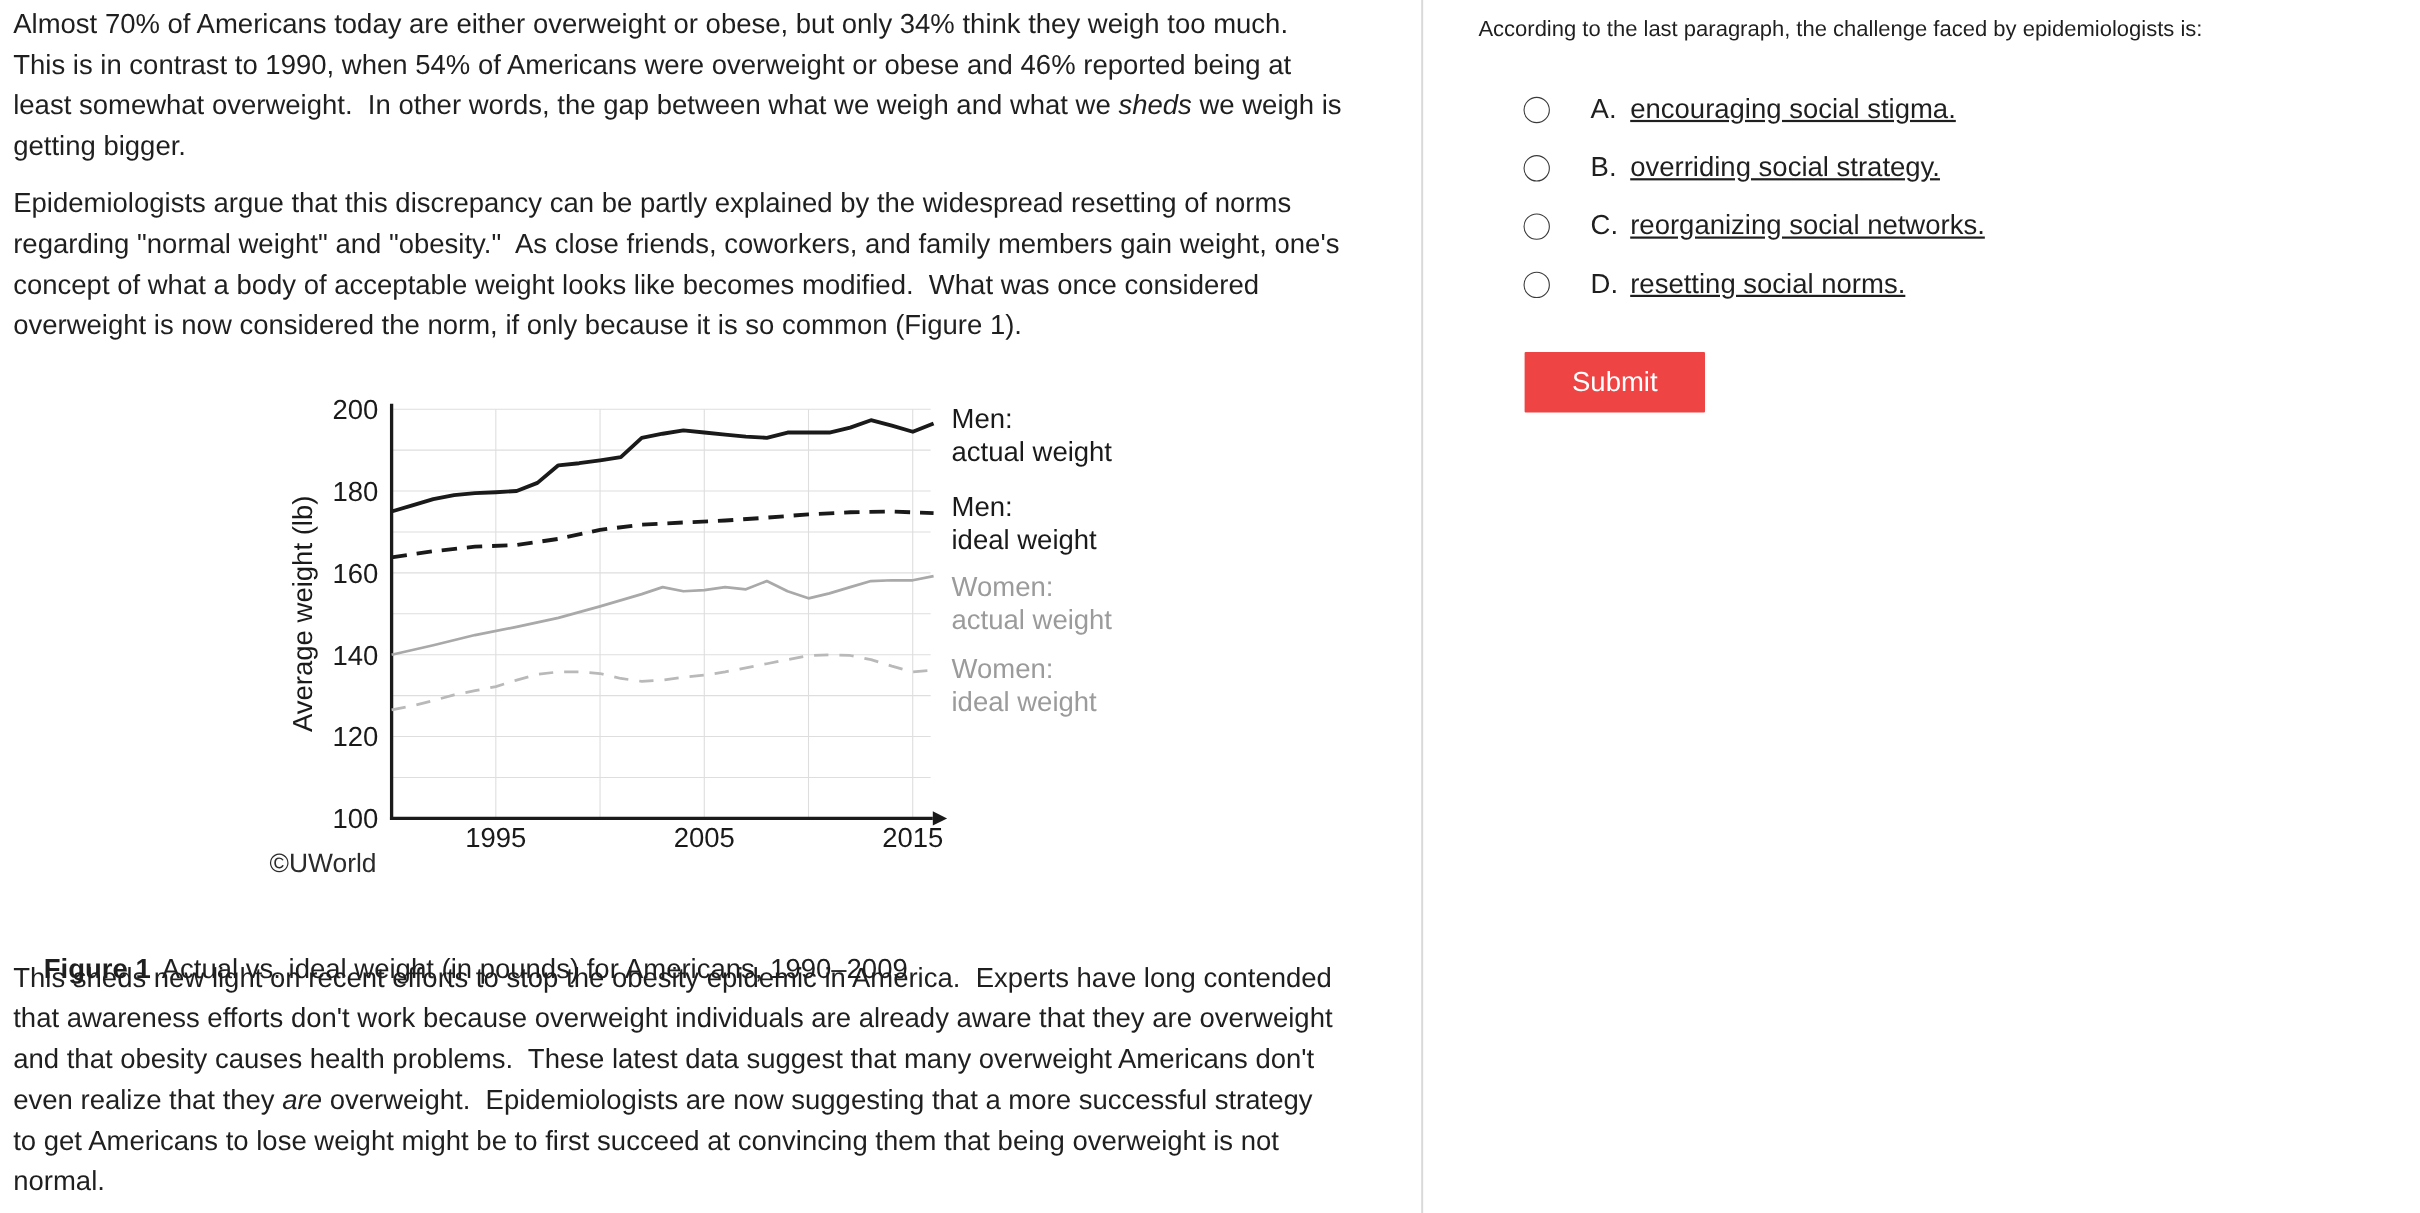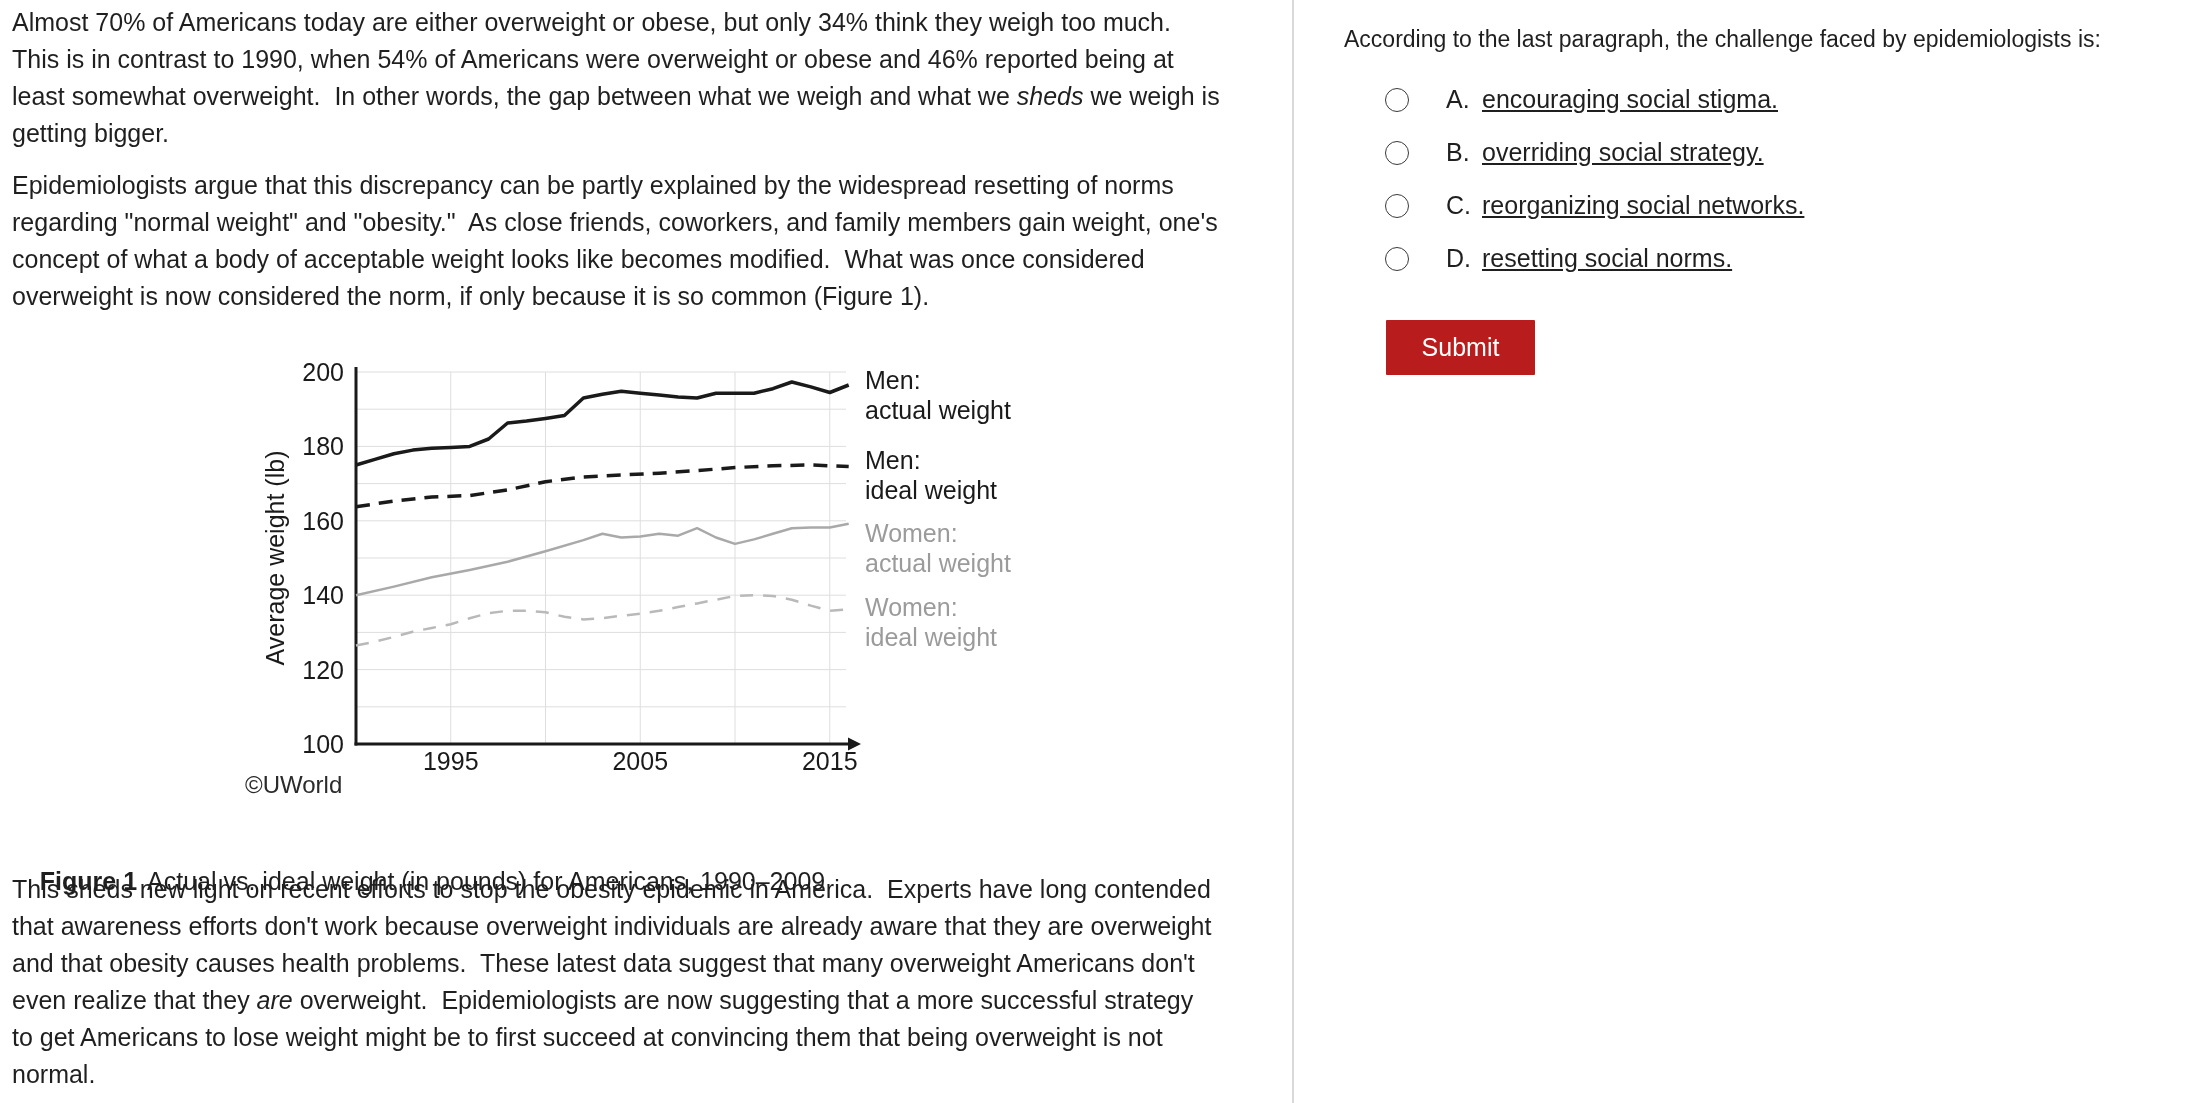--- a/index.html
+++ b/index.html
@@ -12,30 +12,30 @@
         white-space:pre-wrap;margin:0;}
   .para i{font-style:italic;}
   #p1{top:4px;}
   #p2{top:167px;}
   #caption{top:826px;}
   #p3{top:871px;}
   #caption .cap-label{font-weight:bold;}
   #caption .cap-text{margin-left:10px;}
   #chart-wrap{position:absolute;left:170px;top:350px;width:920px;height:470px;}
   svg text{font-family:"Liberation Sans",sans-serif;}
-  .prompt{position:absolute;left:50px;top:21px;width:856px;font-size:23px;line-height:37px;
+  .prompt{position:absolute;left:50px;top:9px;width:856px;font-size:20px;line-height:37px;
           white-space:nowrap;}
   .options{position:absolute;left:0;top:73px;width:906px;}
   .option-row{display:flex;align-items:center;height:53px;cursor:pointer;}
   .radio{box-sizing:border-box;width:24px;height:24px;margin-left:91px;flex:0 0 24px;
          border:1.5px solid #3a3a3a;border-radius:50%;background:#fff;}
   .opt-letter{display:inline-block;width:36px;margin-left:37px;font-size:25px;}
   .opt-text{font-size:25px;text-decoration:underline;}
-  .submit-btn{position:absolute;left:92px;top:320px;width:149px;height:55px;
-              background:#b91c1c;color:#ffffff;border:none;font-size:25px;
+  .submit-btn{position:absolute;left:92px;top:320px;width:164px;height:55px;
+              background:#ef4444;color:#ffffff;border:none;font-size:25px;
               font-family:"Liberation Sans",sans-serif;cursor:pointer;border-radius:1px;}
 </style>
 </head>
 <body>
 
 <div class="passage-panel">
   <p id="p1" class="para"><span>Almost 70% of Americans today are either overweight or obese, but only 34% think they weigh too much.
 This is in contrast to 1990, when 54% of Americans were overweight or obese and 46% reported being at
 least somewhat overweight.  In other words, the gap between what we weigh and what we </span><i>sheds</i><span> we weigh is
 getting bigger.</span></p>

